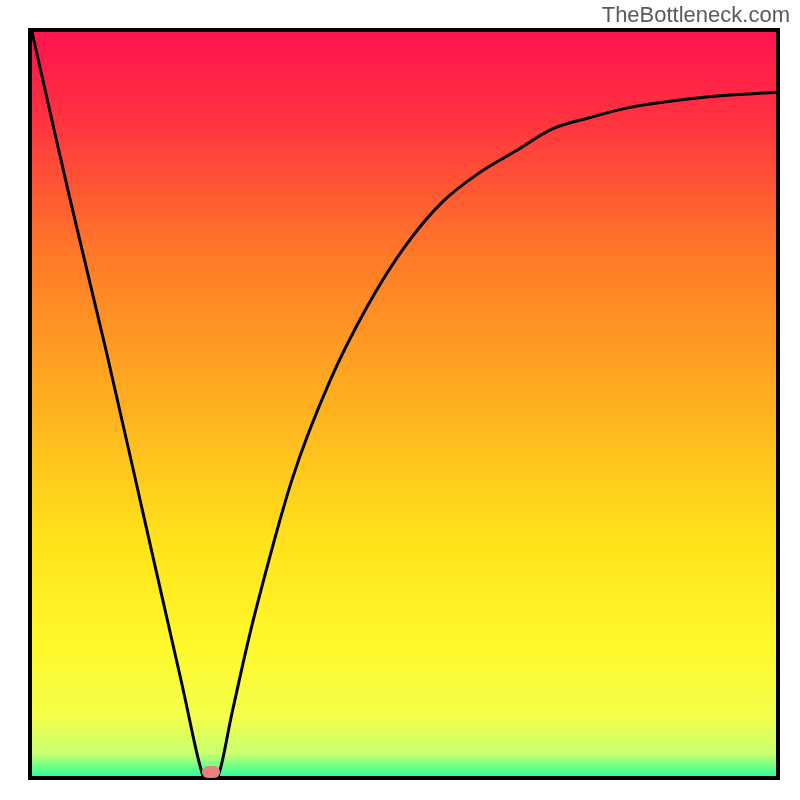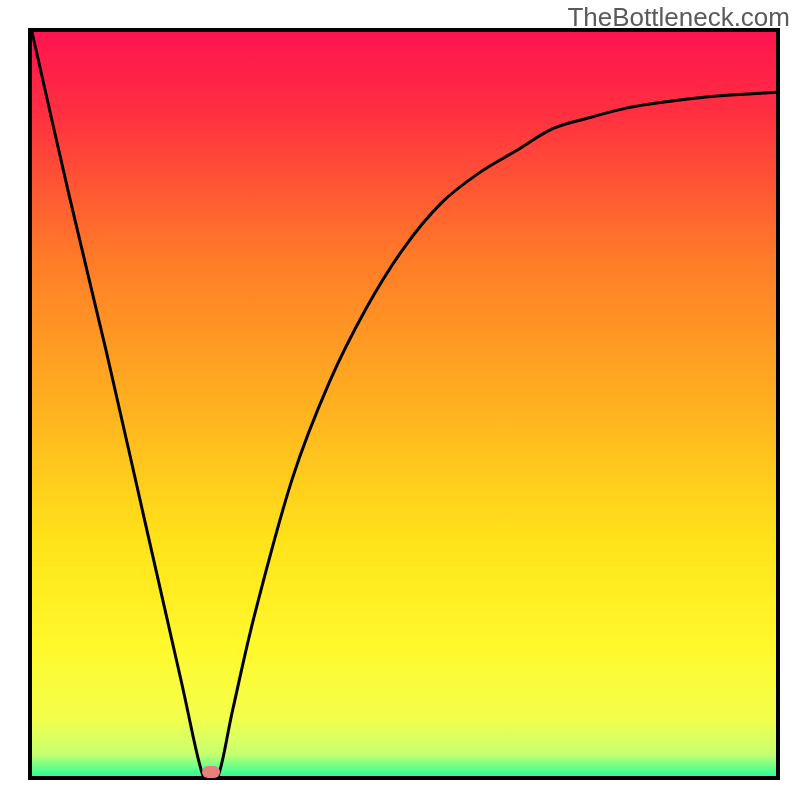--- a/index.html
+++ b/index.html
@@ -8,21 +8,21 @@
     height: 800px;
     background: #fff;
     position: relative;
     overflow: hidden;
   }
   .watermark {
     position: absolute;
     top: 2px;
     right: 10px;
     font-family: Arial, sans-serif;
-    font-size: 26px;
+    font-size: 22px;
     color: #5a5a5a;
     z-index: 10;
   }
   .chart-outer {
     position: absolute;
     left: 0;
     top: 0;
     width: 800px;
     height: 800px;
   }

